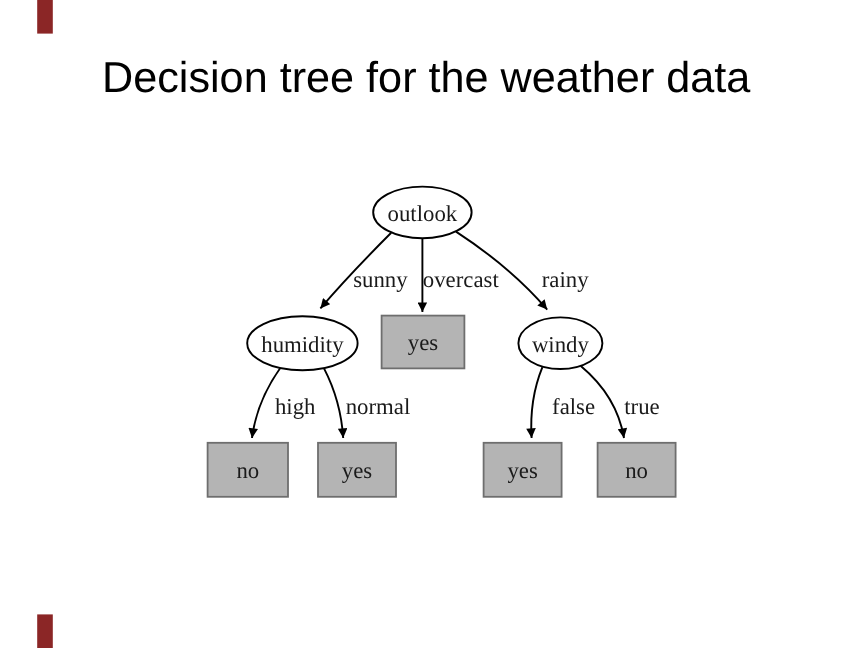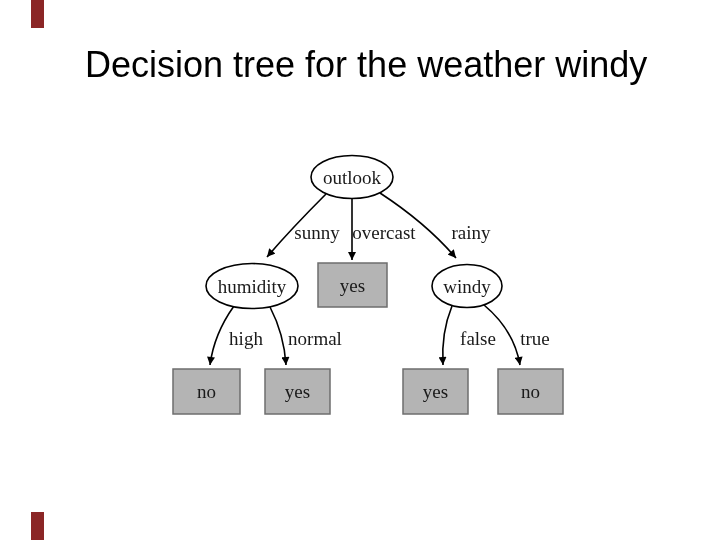--- a/index.html
+++ b/index.html
@@ -41,21 +41,21 @@
     font-family: "Liberation Serif", serif;
     font-size: 19px;
     fill: #1a1a1a;
   }
 </style>
 </head>
 <body>
 
 <div id="slide">
 
-  <div id="title">Decision tree for the weather windy</div>
+  <div id="title">Decision tree for the weather data</div>
 
   <svg id="tree-svg" width="720" height="540" viewBox="0 0 720 540">
 
     <defs>
       <marker id="arrow" viewBox="0 0 10 10" refX="10" refY="5" markerWidth="9" markerHeight="8" orient="auto" markerUnits="userSpaceOnUse">
         <path d="M 0 0 L 10 5 L 0 10 Z" fill="#000000"></path>
       </marker>
     </defs>
 
     <rect x="31" y="0" width="13" height="28" fill="#8b2626"></rect>

